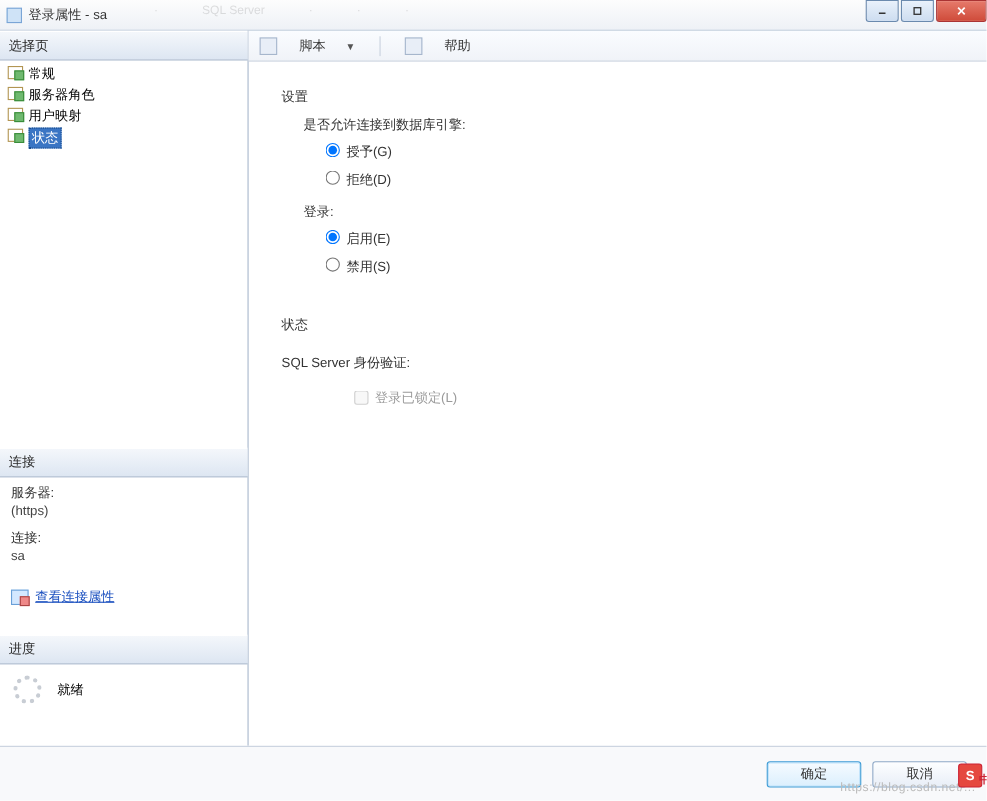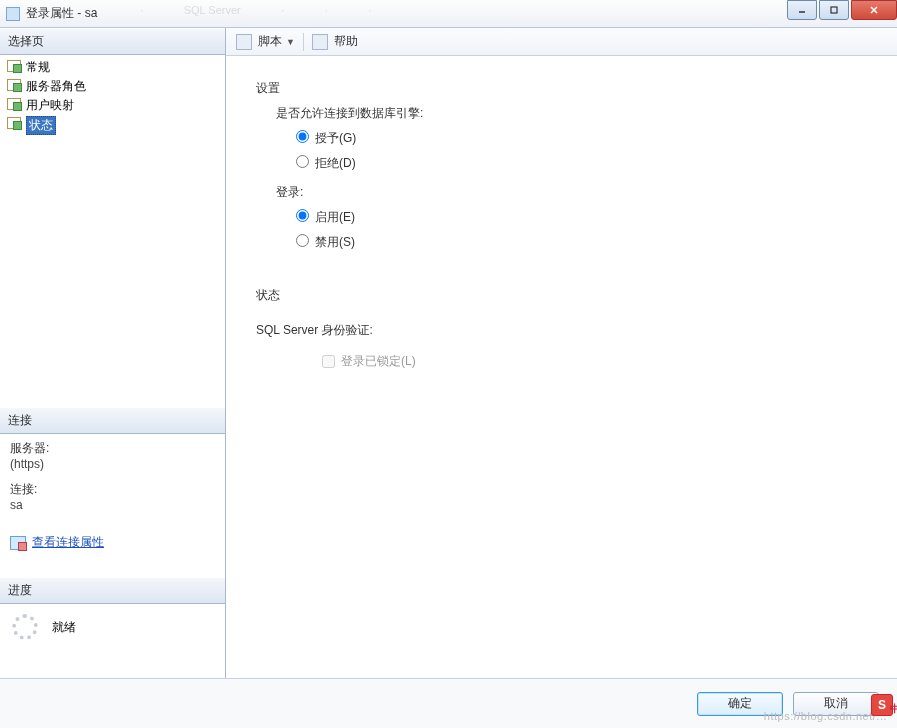--- a/index.html
+++ b/index.html
@@ -36,21 +36,21 @@
 .conn-link { display:flex; align-items:center; gap:6px; padding: 6px 10px; }
 .conn-link .ic2 { width:16px; height:14px; background:#d4e8ff; border:1px solid #6aa0d8; position:relative; }
 .conn-link .ic2::after { content:""; position:absolute; right:-2px; bottom:-2px; width:7px; height:7px; background:#e88; border:1px solid #a44; }
 .conn-link a { color:#1a4fbf; text-decoration:underline; }
 
 .prog-box { padding: 10px 12px; display:flex; align-items:center; gap:14px; }
 .prog-spinner { width:26px; height:26px; border-radius:50%; border:4px dotted #c8cdd4; }
 
 
 .content { flex:1; display:flex; flex-direction:column; }
-.toolbar { height:28px; border-bottom:1px solid #c8d1de; display:flex; align-items:center; gap:6px; padding: 0 10px; background: linear-gradient(#fafcff, #f0f3f8); }
+.toolbar { height:28px; border-bottom:1px solid #c8d1de; display:flex; align-items:center; gap:20px; padding: 0 10px; background: linear-gradient(#fafcff, #f0f3f8); }
 .toolbar .tb-ic { width:16px; height:16px; background:#e8eef7; border:1px solid #a6b6cc; }
 .toolbar .tb-txt { color:#333; }
 .toolbar .tb-arrow { font-size:9px; color:#555; margin-left:-2px; }
 .toolbar .sep { width:1px; height:18px; background:#c8d1de; margin:0 2px; }
 
 .form-area { padding: 24px 30px; color:#333; }
 .section-label { margin-bottom: 8px; }
 .subsection { margin-left: 20px; margin-bottom: 12px; }
 .radio-row { display:flex; align-items:flex-start; gap:6px; margin: 8px 0 8px 20px; }
 .radio-row input[type=radio] { width:13px; height:13px; }

